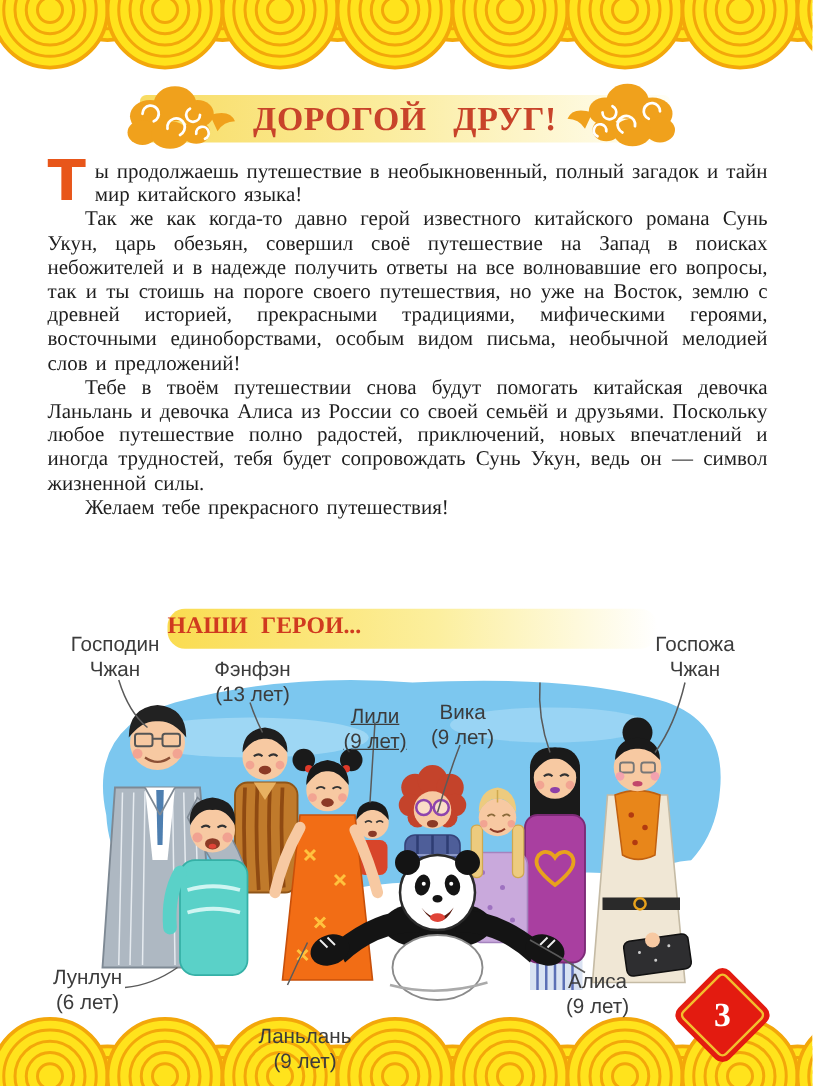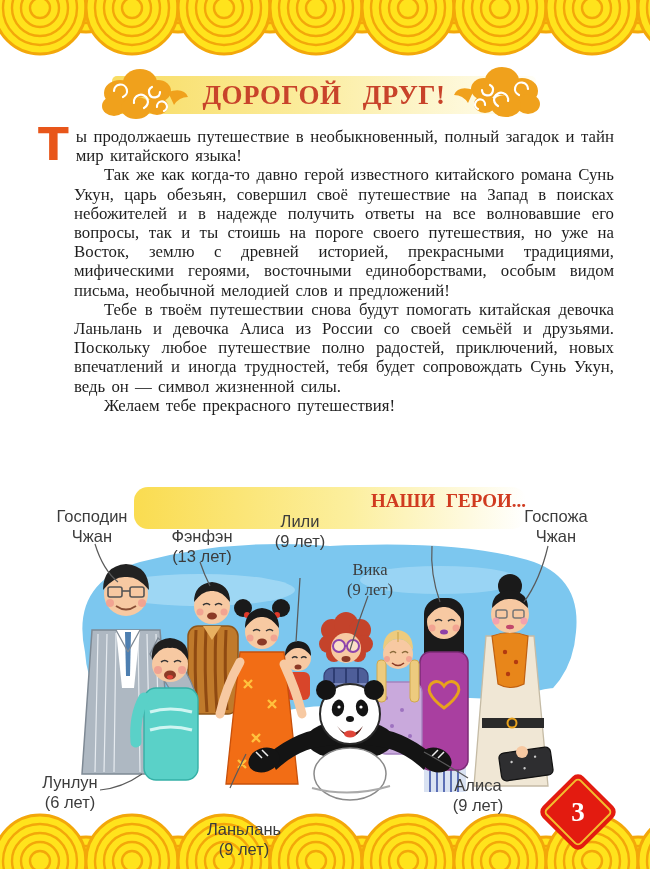--- a/index.html
+++ b/index.html
@@ -19,41 +19,41 @@
   .title-banner .title-text{display:inline-block;line-height:38px;font-size:27px;font-weight:bold;
     color:#C8432A;letter-spacing:.5px;word-spacing:14px;}
   .cloud{position:absolute;z-index:4;}
   .cloud.left{left:94px;top:64px;}
   .cloud.right{left:452px;top:62px;transform:scaleX(-1);}
 
   
   .body-text{position:absolute;left:38px;top:127px;width:576px;z-index:2;
     font-size:16.8px;line-height:19.2px;color:#1e1e1e;text-align:justify;word-spacing:2px;}
   .body-text p{margin:0;}
-  .body-text p.ind{text-indent:30px;margin-left:36px;}
+  .body-text p.ind{text-indent:30px;}
   .dropcap{float:left;font-size:45px;line-height:36px;font-weight:bold;color:#E8561A;
     padding-right:7px;font-family:"DejaVu Sans",sans-serif;}
 
   
-  .heroes-banner{position:absolute;left:134px;top:487px;width:392px;height:42px;
+  .heroes-banner{position:absolute;left:134px;top:487px;width:392px;height:32px;
     background:linear-gradient(90deg,#FADC50 0%,#FCEF9E 55%,#FFFFFF 100%);
-    border-radius:14px;z-index:3;text-align:right;}
+    border-radius:14px;z-index:3;text-align:left;}
   .heroes-banner span{line-height:27px;font-size:19px;font-weight:bold;color:#D03A1F;word-spacing:6px;}
 
   
   .illustration{position:absolute;left:0;top:502px;z-index:1;}
 
   
   .lbl{position:absolute;z-index:5;font-family:"Liberation Sans",sans-serif;
     font-size:16.5px;line-height:20px;color:#3C3C3C;text-align:center;
     white-space:pre-line;transform:translateX(-50%);}
   .lbl.gospodin{left:92px;top:506px;}
   .lbl.fenfen{left:202px;top:526px;}
-  .lbl.lili{left:300px;top:511px;}
-  .lbl.vika{left:370px;top:560px;font-family:Liberation Serif, serif;}
+  .lbl.lili{left:300px;top:563px;text-decoration:underline;}
+  .lbl.vika{left:370px;top:560px;}
   .lbl.minmin{left:458px;top:516px;}
   .lbl.gospozha{left:556px;top:506px;}
   .lbl.lunlun{left:70px;top:772px;}
   .lbl.lanlan{left:244px;top:787px;margin-top:32px;}
   .lbl.alisa{left:478px;top:775px;}
 
   
   .diamond{position:absolute;left:549px;top:783px;width:58px;height:58px;z-index:6;
     transform:rotate(45deg);background:#E31B10;border-radius:8px;}
   .diamond:after{content:"";position:absolute;inset:4px;border:2px solid #F2BE2E;border-radius:5px;}

